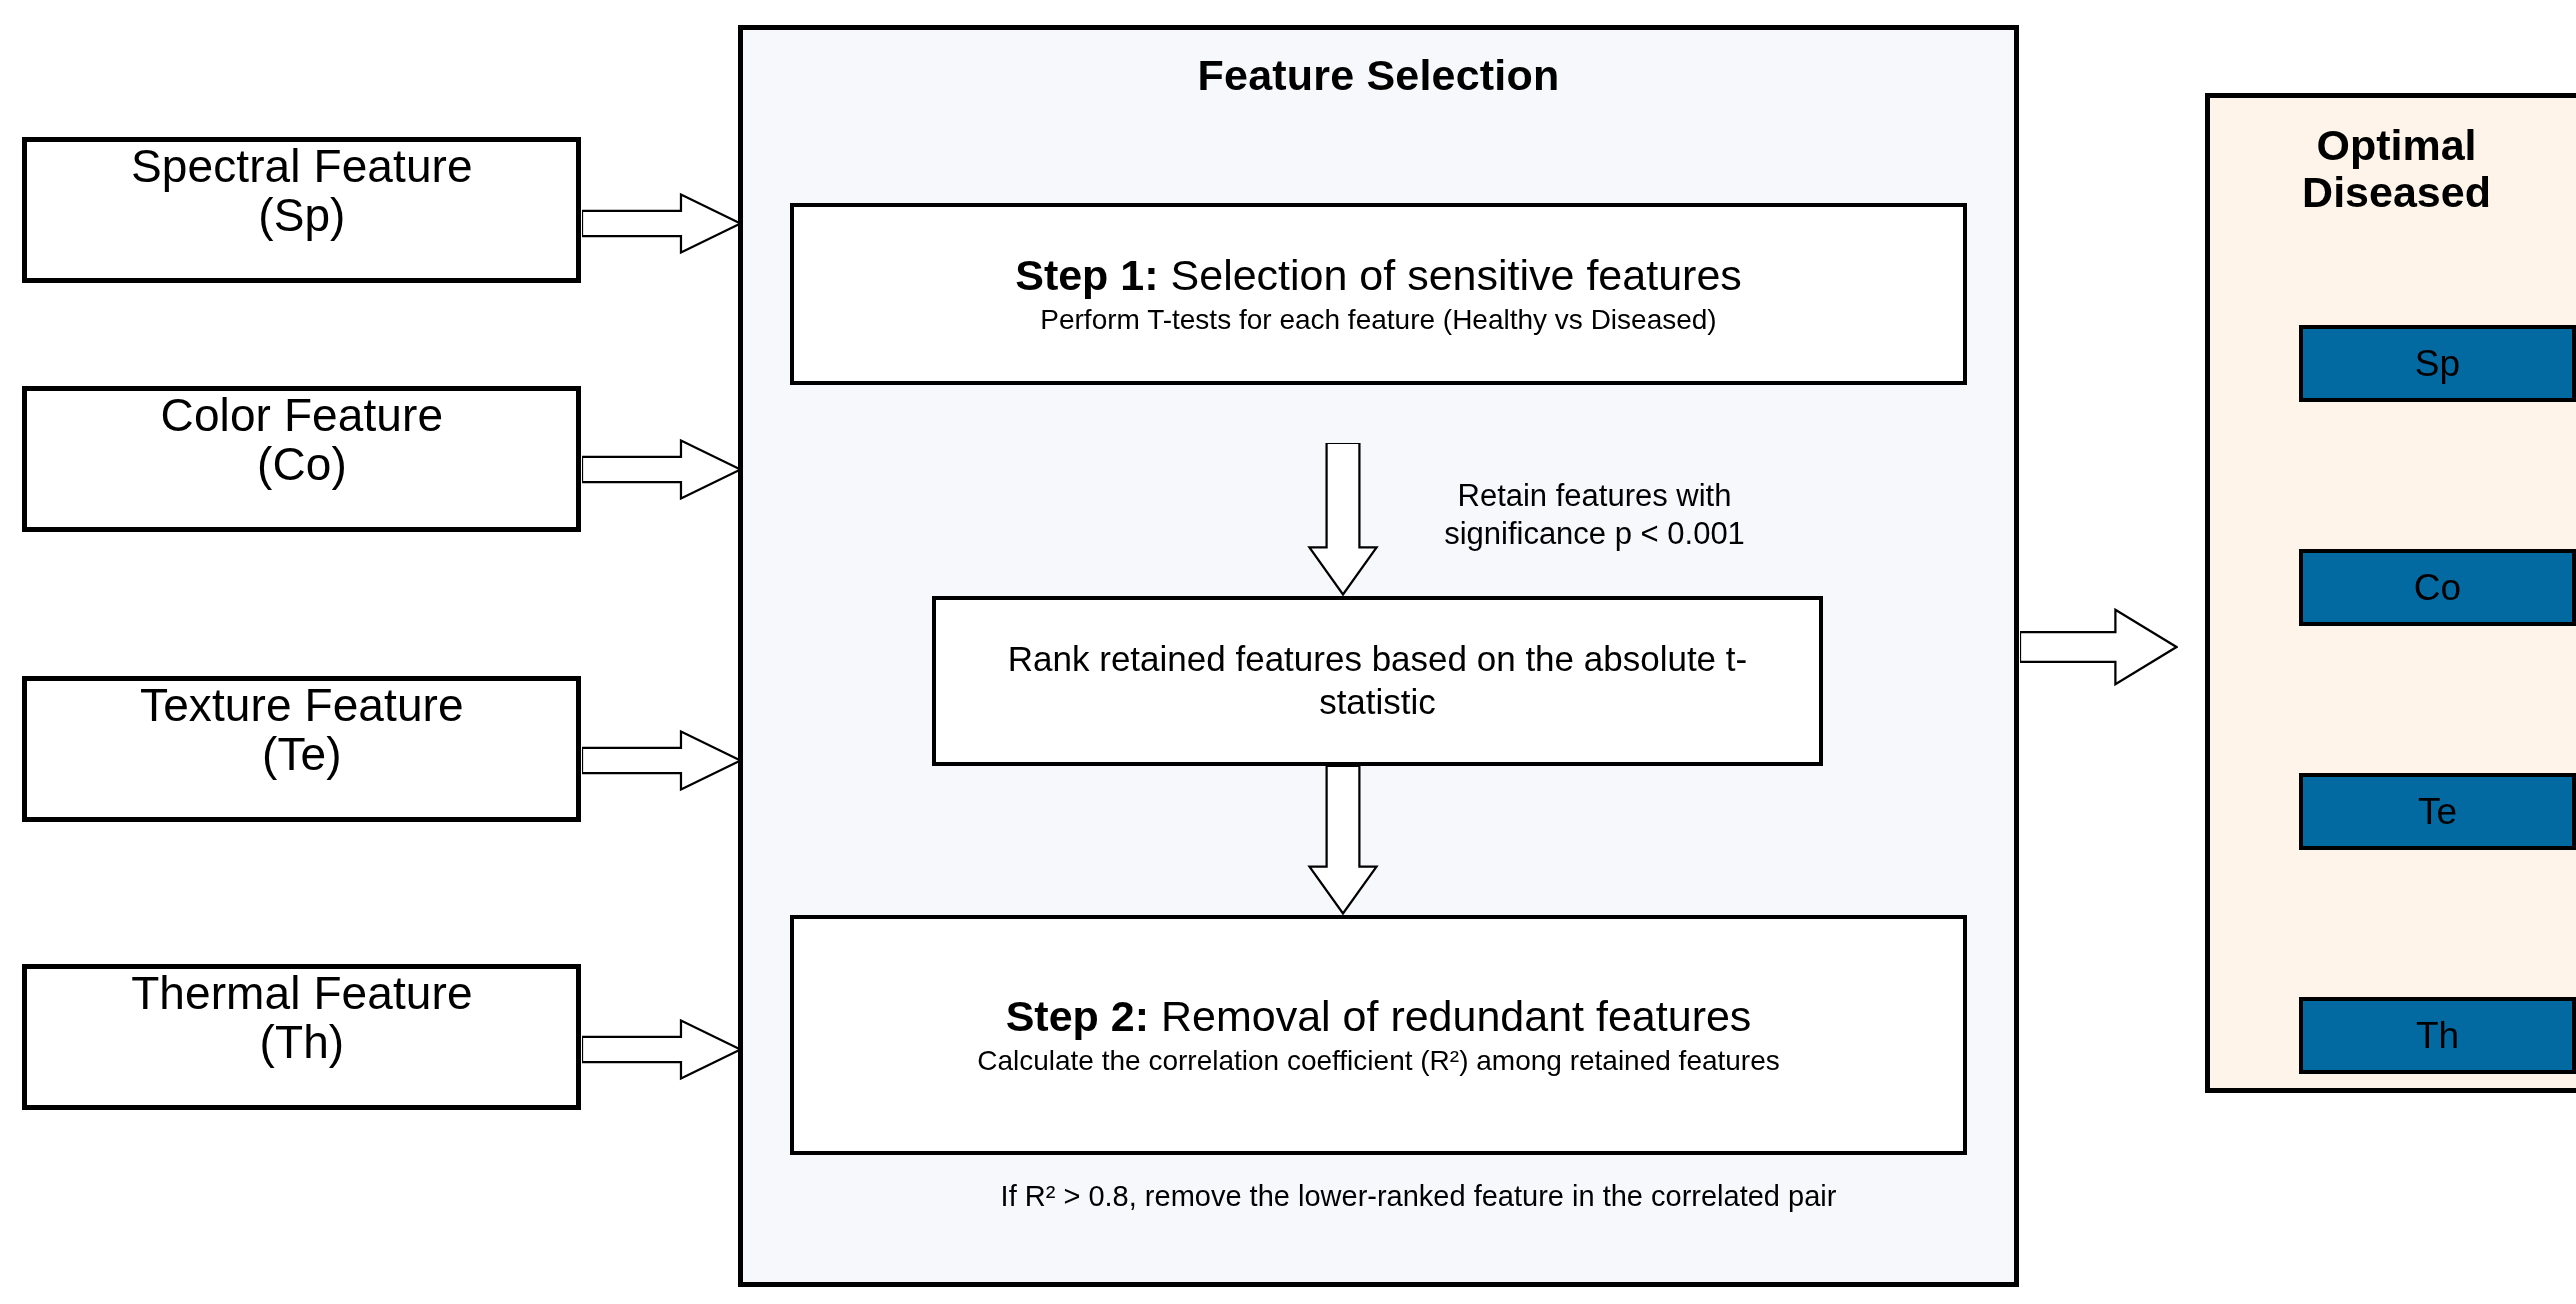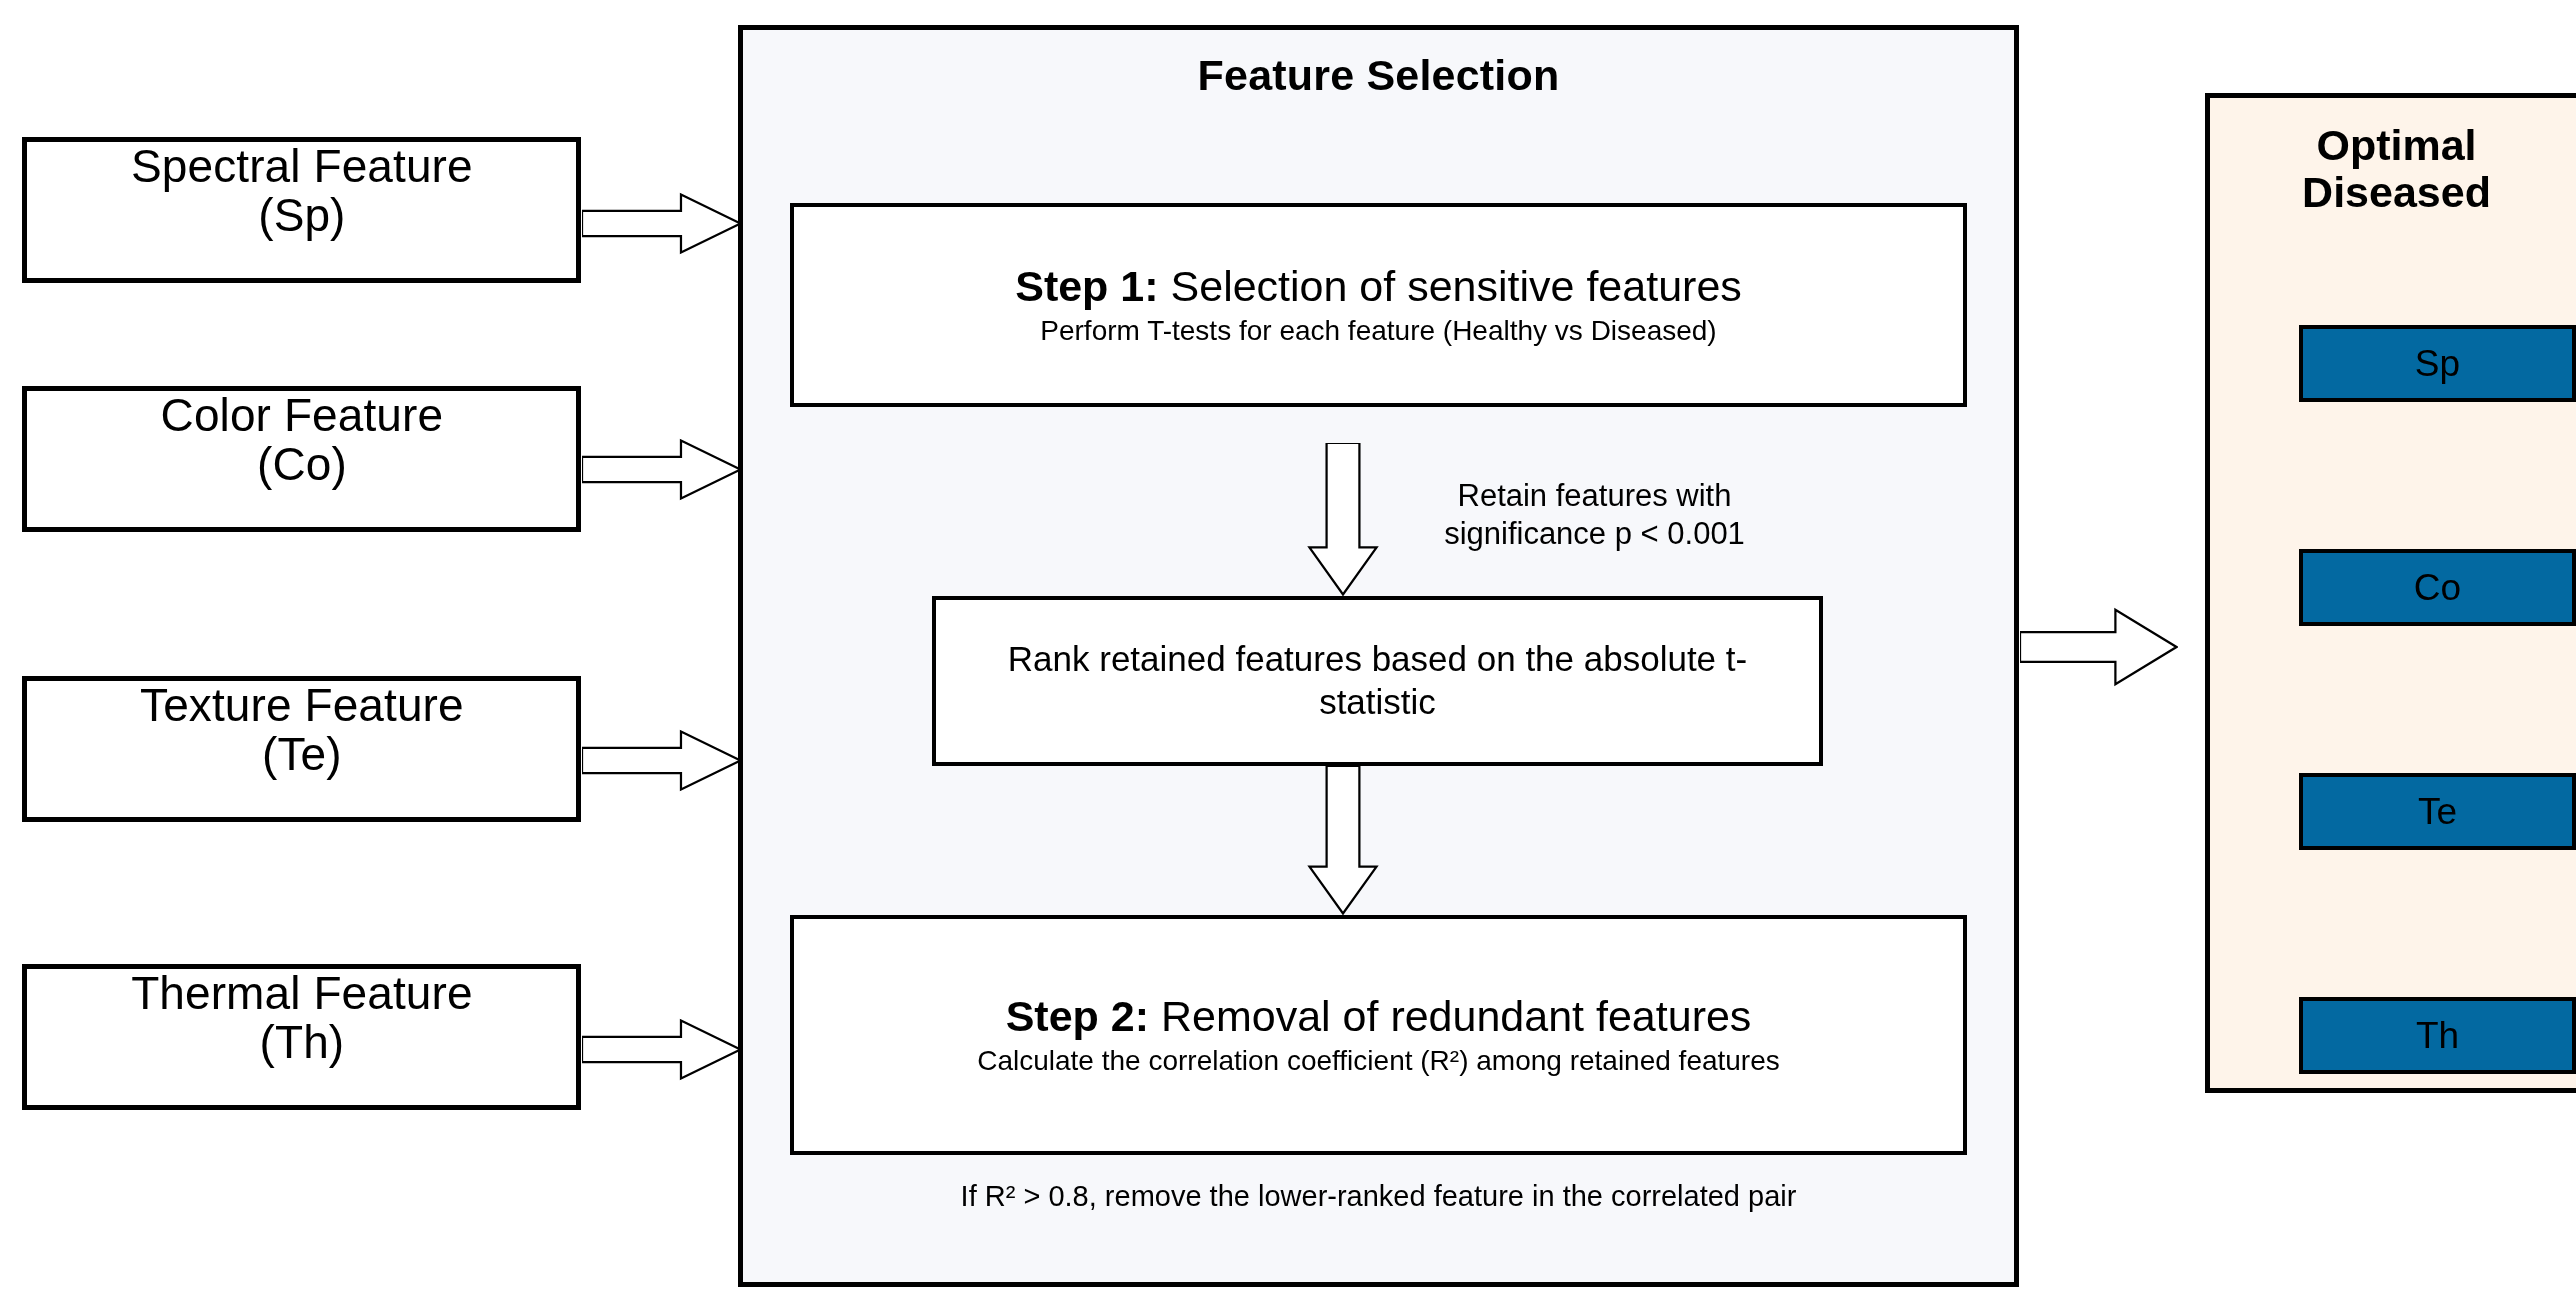--- a/index.html
+++ b/index.html
@@ -79,20 +79,21 @@
     justify-content: center;
     text-align: center;
     font-size: 35px;
     line-height: 1.22;
     padding: 0 16.4px;
   }
   #fs-footer {
     font-size: 29px;
     text-align: center;
     white-space: nowrap;
+    margin-left: 40px;
   }
   #retain-label {
     font-size: 31px;
     line-height: 1.25;
     text-align: center;
   }
 
   
   #of-panel {
     border: 5.2px solid #000000;
@@ -160,21 +161,21 @@
   </svg>
 
   <svg class="arrow-svg" style="left:582px; top:1016px;" width="160" height="67" viewBox="0 0 215 90">
     <polygon points="0,28 133,28 133,6 213,45 133,84 133,62 0,62"></polygon>
   </svg>
 
   <div class="abs" id="fs-panel" style="left:738px; top:24.6px; width:1281px; height:1262px;">
 
     <div class="abs" id="fs-title" style="left:0; top:21px; width:1271px;">Feature Selection</div>
 
-    <div class="abs step-box" style="left:47px; top:173px; width:1177px; height:204px;">
+    <div class="abs step-box" style="left:47px; top:173px; width:1177px; height:182px;">
       <div class="step-head">
         <b>Step 1:</b>
         <span>Selection of sensitive features</span>
       </div>
       <div class="step-sub">Perform T-tests for each feature (Healthy vs Diseased)</div>
     </div>
 
     <svg class="arrow-svg" style="left:564px; top:413px;" width="72" height="153" viewBox="0 0 96 205">
       <polygon points="26,0 70,0 70,140 93,140 48,203 3,140 26,140"></polygon>
     </svg>

